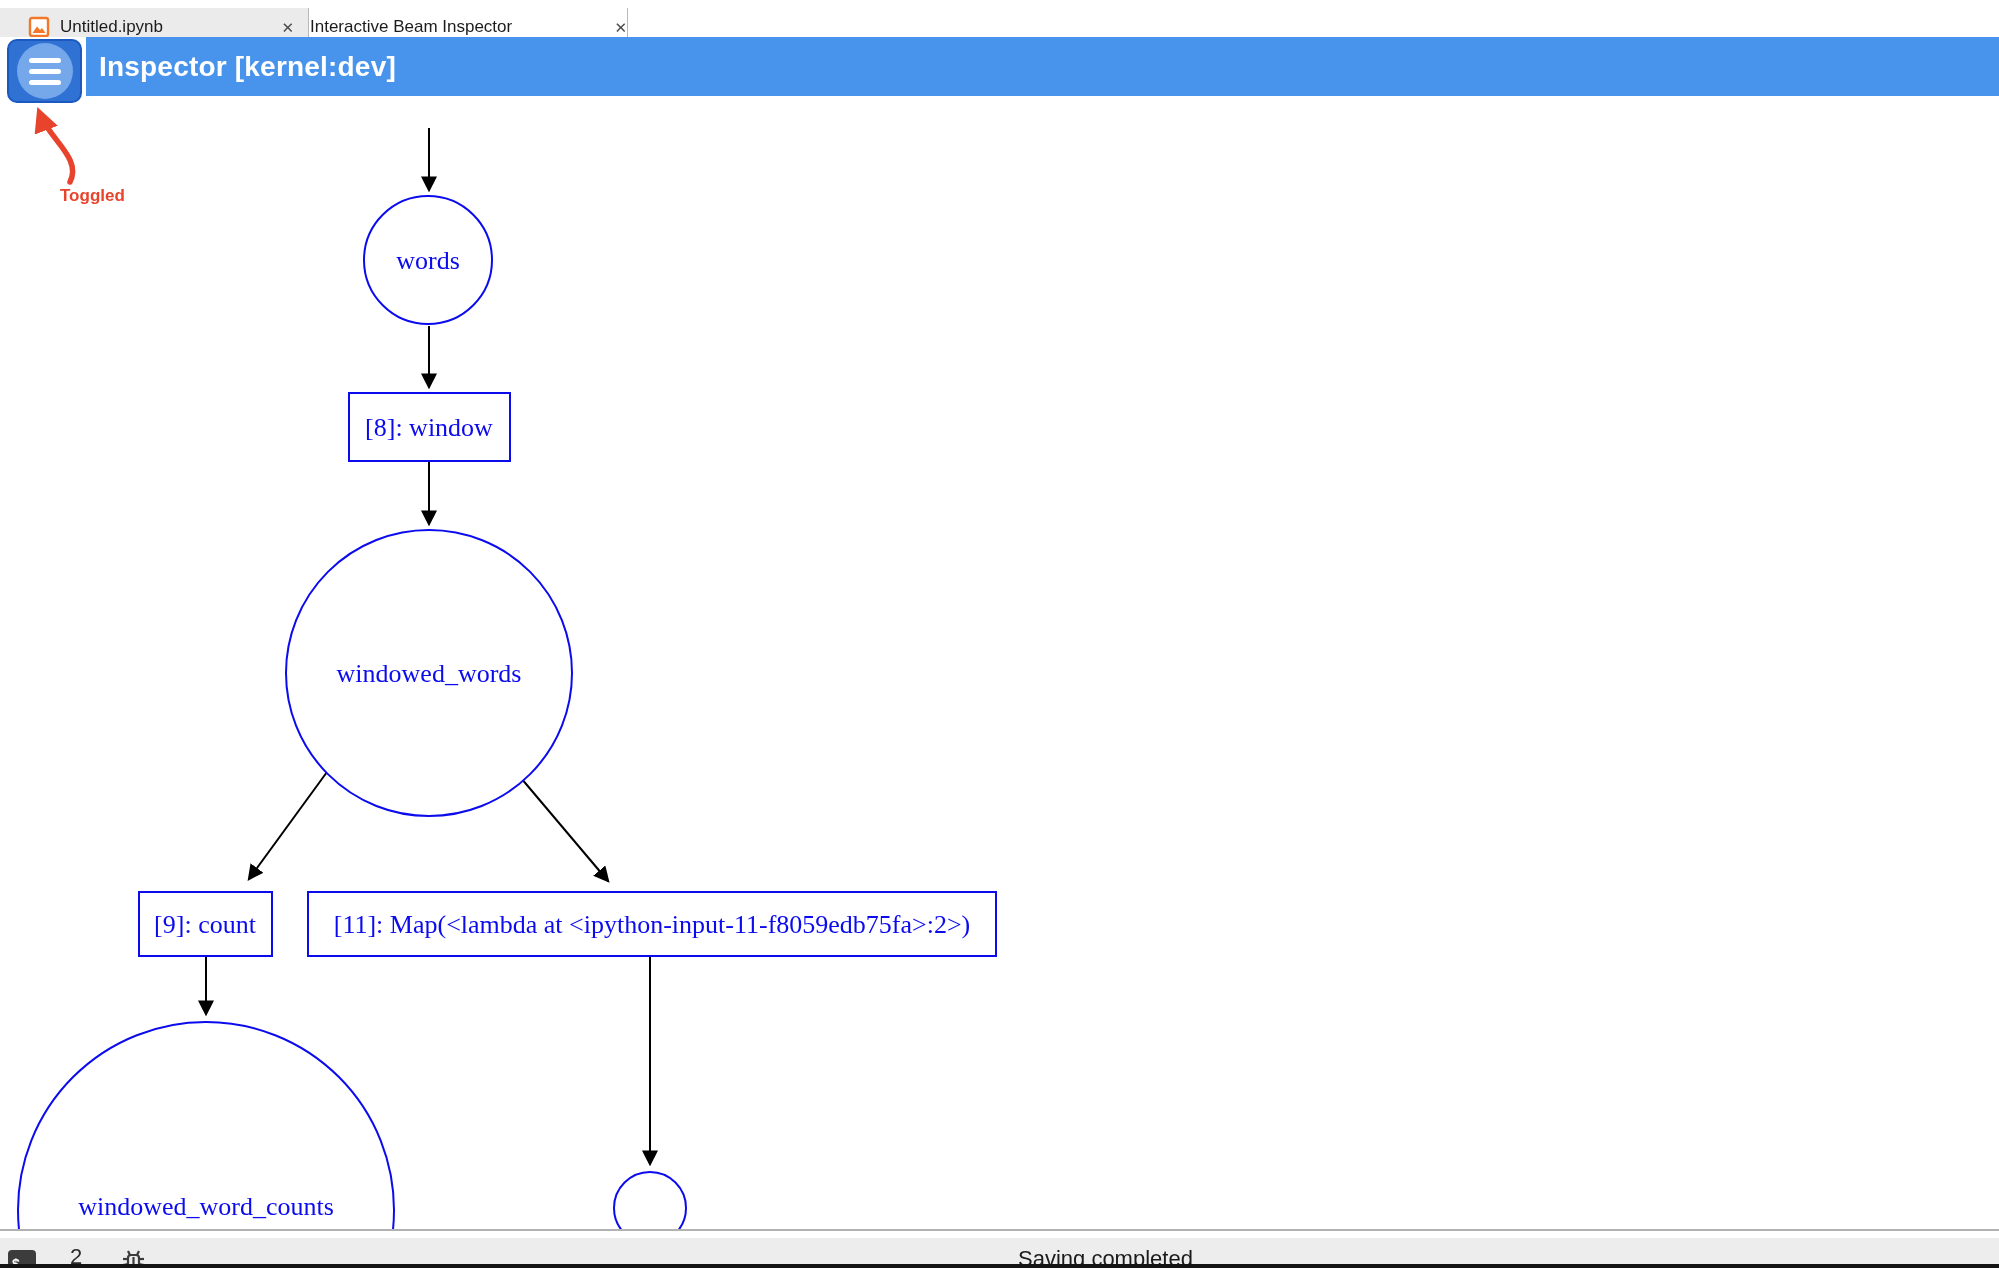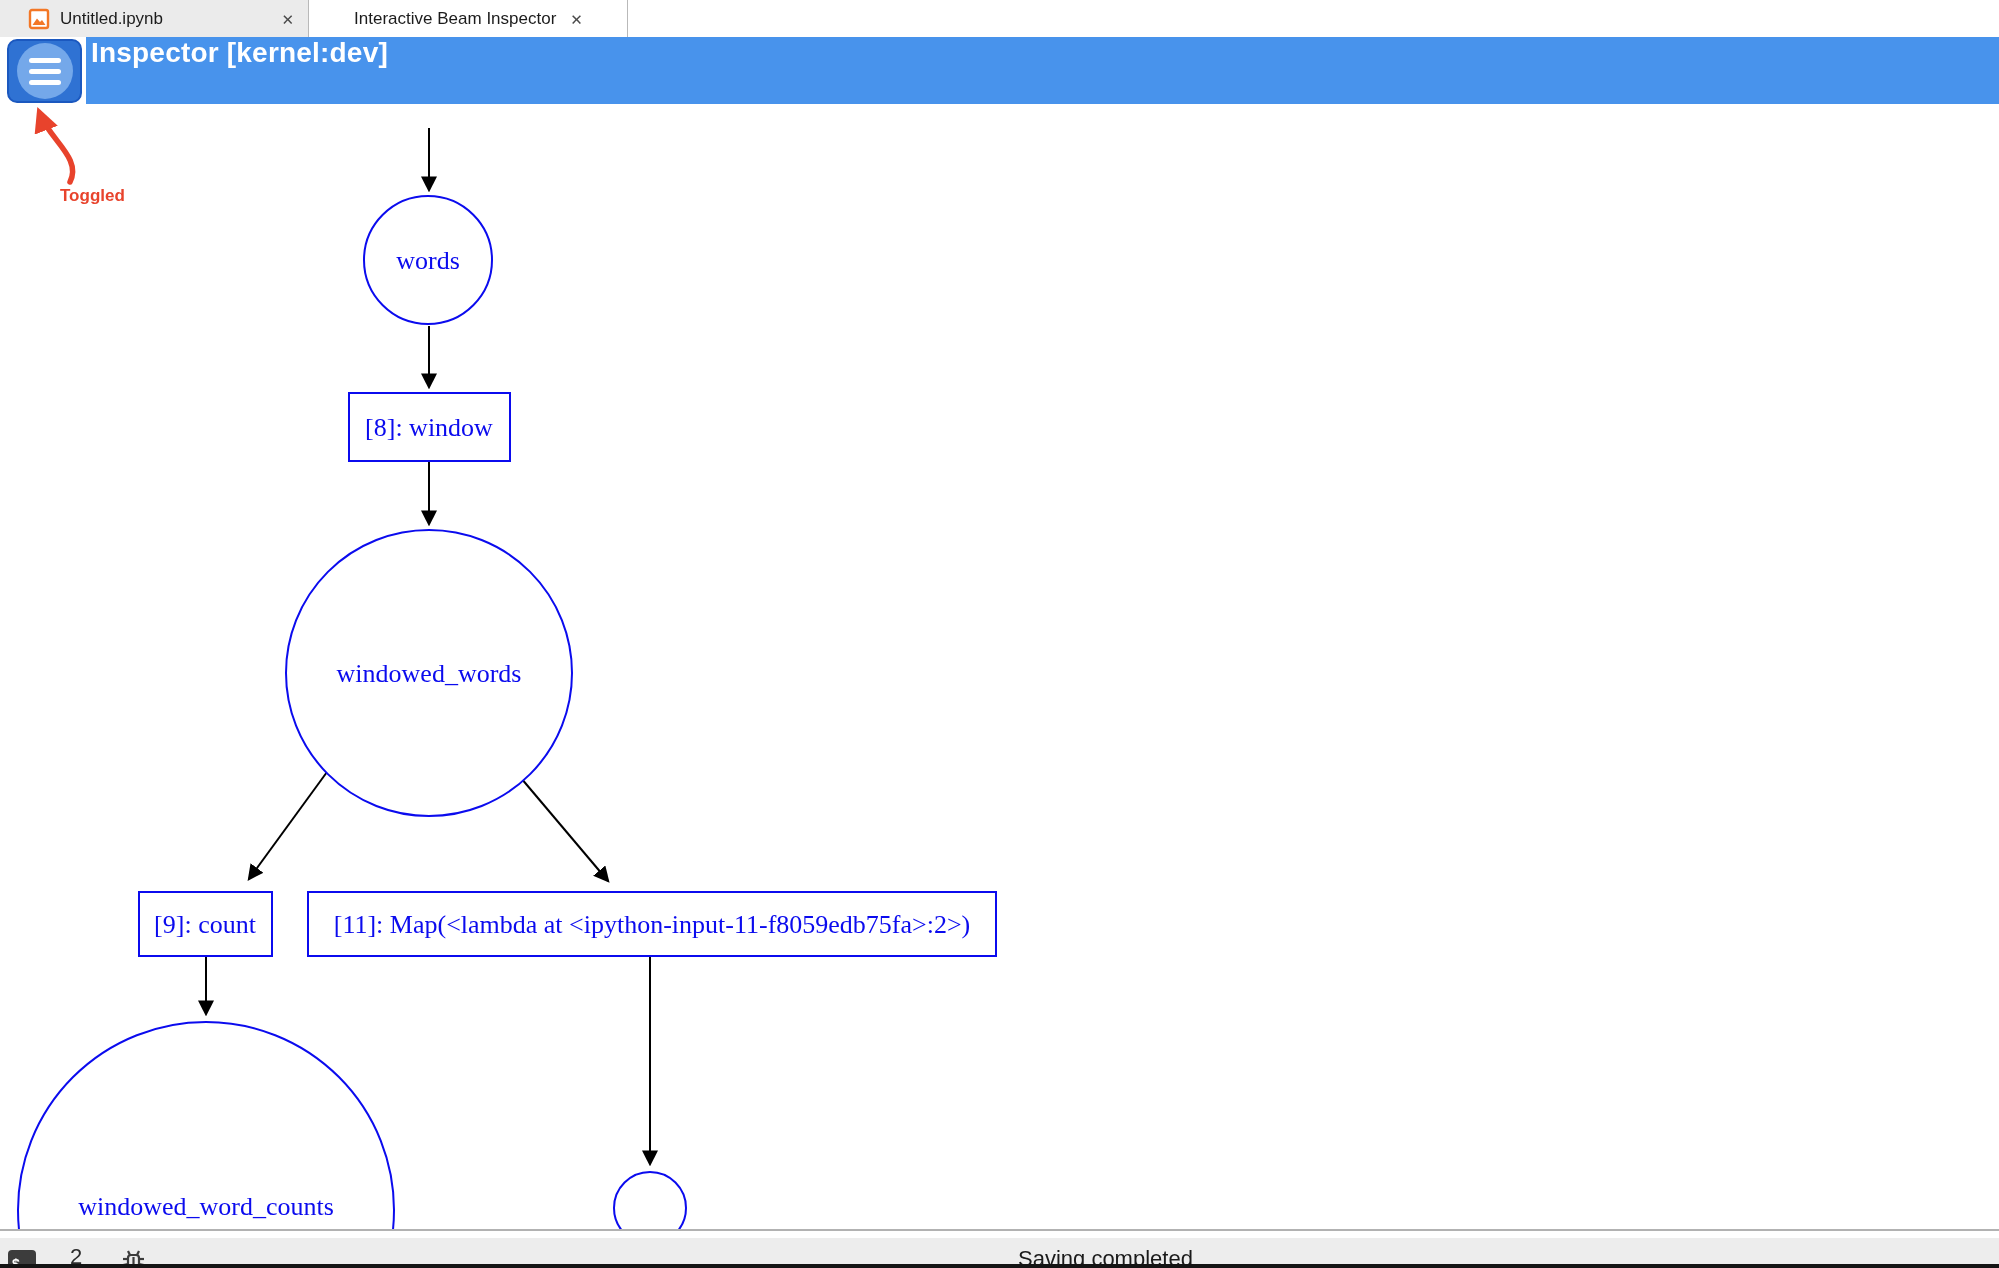--- a/index.html
+++ b/index.html
@@ -9,35 +9,35 @@
     --edge-black:#000000;
   }
   *{margin:0;padding:0;box-sizing:border-box;}
   html,body{width:1999px;height:1268px;overflow:hidden;background:#ffffff;
     font-family:"Liberation Sans",sans-serif;}
   .page{position:relative;width:1999px;height:1268px;background:#ffffff;overflow:hidden;}
 
   
   .tab-bar{position:absolute;left:0;top:0;width:1999px;height:38px;background:#ffffff;
     border-bottom:1px solid #b9b9b9;}
-  .tab{position:absolute;top:0;height:38px;display:flex;align-items:center;cursor:pointer;}
+  .tab{position:absolute;top:8px;height:38px;display:flex;align-items:center;cursor:pointer;}
   .tab.inactive{left:0;width:309px;background:#ebebeb;border-right:1px solid #b9b9b9;
     padding-left:28px;}
   .tab.active{left:310px;width:318px;background:#ffffff;border-right:1px solid #b9b9b9;
-    justify-content:center;}
+    justify-content:space-between;}
   .tab-label{font-size:17px;color:#1c1c1c;margin-left:10px;white-space:nowrap;}
   .tab.active .tab-label{margin-left:0;}
   .tab-close{font-size:15px;color:#4a4a4a;margin-left:14px;line-height:1;}
   .tab.inactive .tab-close{position:absolute;right:14px;margin-left:0;}
   .nb-icon{display:inline-flex;width:22px;height:22px;flex:0 0 22px;}
 
   
   .header{position:absolute;left:0;top:37px;width:1999px;height:69px;background:#ffffff;}
-  .title-bar{position:absolute;left:86px;top:0;right:0;height:67px;background:var(--accent-blue);
-    display:flex;padding-left:5px;}
+  .title-bar{position:absolute;left:86px;top:0;right:0;height:59px;background:var(--accent-blue);
+    display:flex;align-items:center;padding-left:13px;}
   .title-bar span{color:#ffffff;font-size:28px;font-weight:700;letter-spacing:.2px;}
   .menu-btn{position:absolute;left:7px;top:2px;width:75px;height:64px;border:2px solid #1b58bf;
     border-radius:10px;background:#2f72d3;cursor:pointer;display:flex;align-items:center;
     justify-content:center;padding:0;}
   .menu-circle{width:56px;height:56px;border-radius:50%;background:#74a8ea;display:flex;
     flex-direction:column;align-items:center;justify-content:center;gap:6px;}
   .menu-circle .bar{display:block;width:32px;height:5px;border-radius:2.5px;background:#ffffff;}
 
   
   .annotation-arrow{position:absolute;left:18px;top:104px;overflow:visible;}

